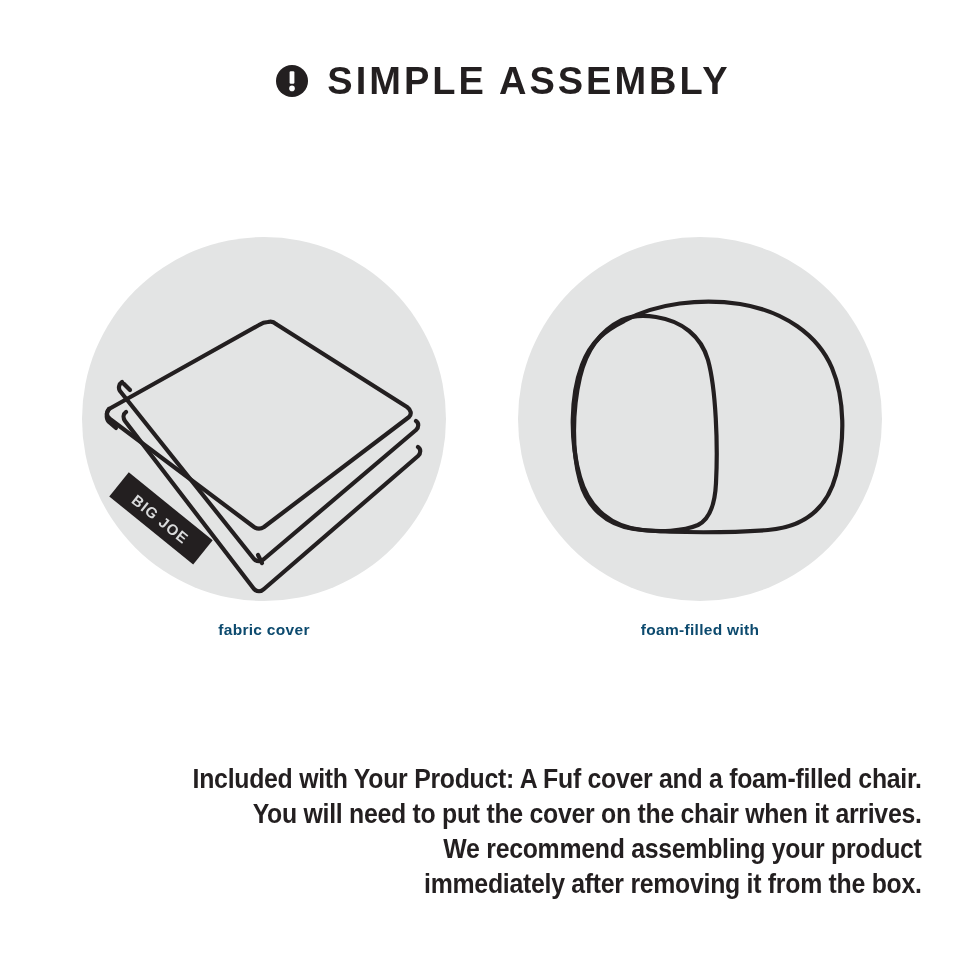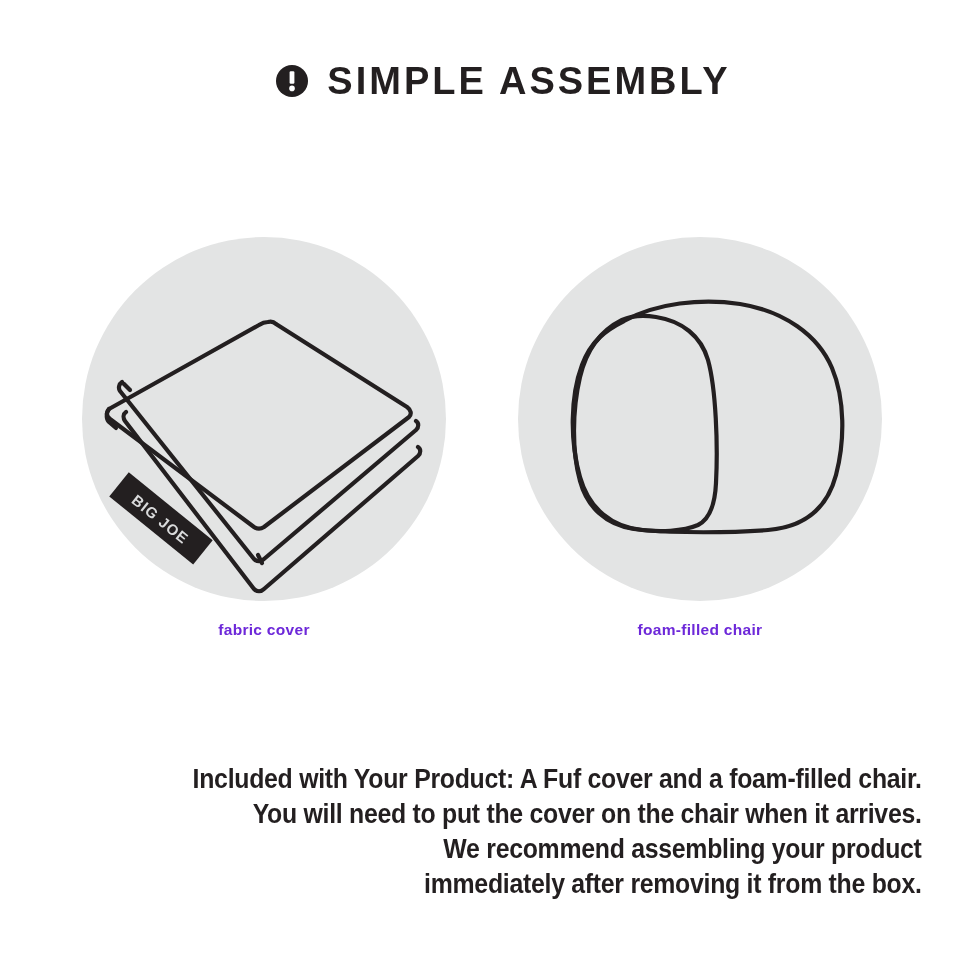--- a/index.html
+++ b/index.html
@@ -81,21 +81,21 @@
   .caption {
     position: absolute;
     top: 384px;
     left: 0;
     width: 364px;
     text-align: center;
     font-family: "Liberation Sans", sans-serif;
     font-size: 15.5px;
     font-weight: bold;
     letter-spacing: 0.3px;
-    color: #6d28d9;
+    color: #0c4a6e;
   }
 
   
   #blurb {
     position: absolute;
     top: 762px;
     left: 0;
     width: 960px;
     text-align: right;
   }
@@ -198,21 +198,21 @@
                  C 84 94 70 114 64 140
                  C 56 174 56 215 64 244
                  C 71 270 90 288 118 292
                  C 144 296 168 294 182 288
                  C 194 282 199 268 200 246
                  C 202 208 200 152 192 123
                  C 185 99 166 84 140 80
                  C 127 78 115 79 106 83 Z" transform="translate(-2 0)"></path>
       </g>
     </svg>
-    <div class="caption">foam-filled chair</div>
+    <div class="caption">foam-filled with</div>
   </div>
 </div>
 
 <div id="blurb">
   <div class="line">Included with Your Product: A Fuf cover and a foam-filled chair.</div>
   <div class="line">You will need to put the cover on the chair when it arrives.</div>
   <div class="line">We recommend assembling your product</div>
   <div class="line">immediately after removing it from the box.</div>
 </div>
 

